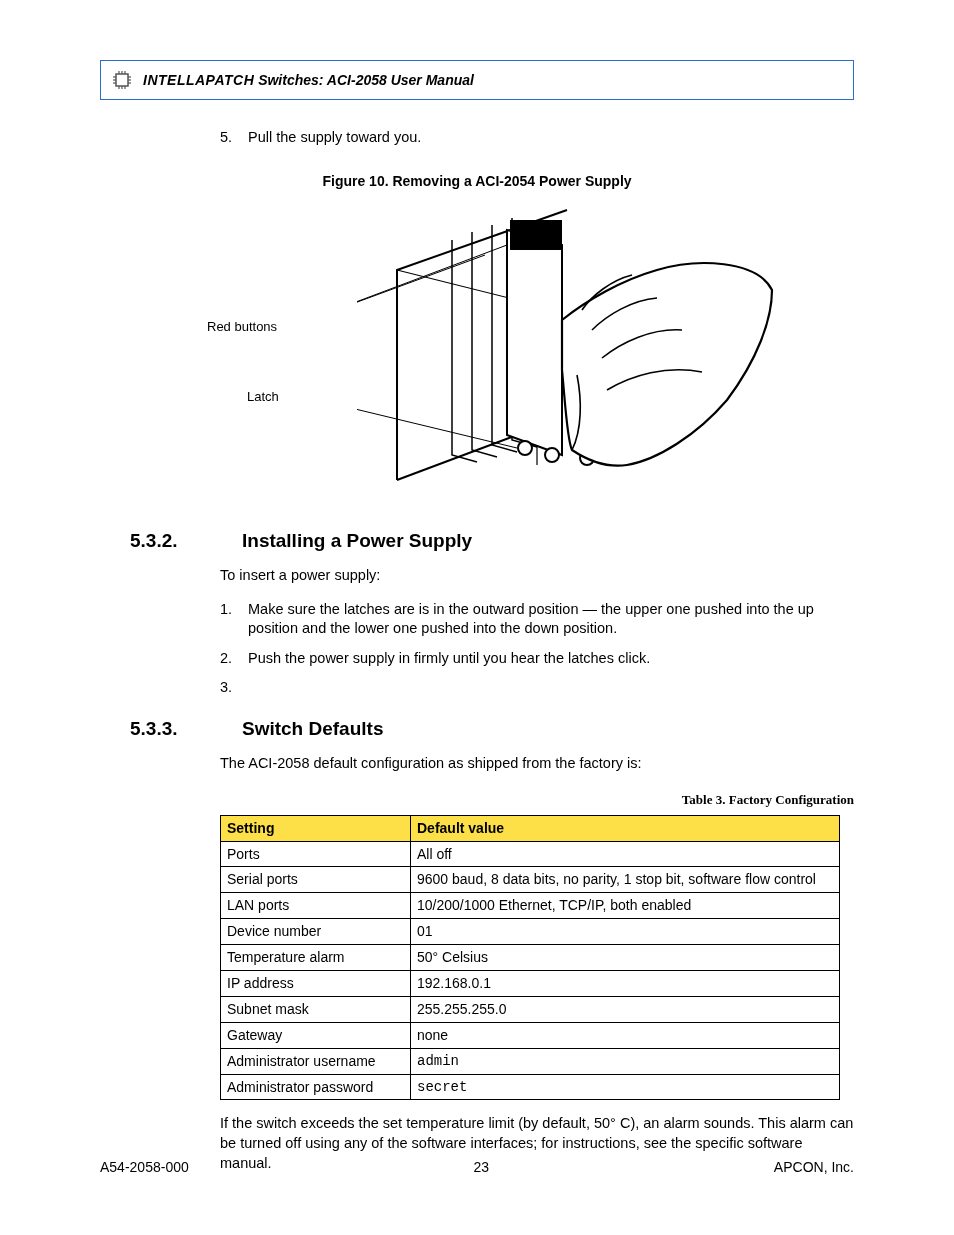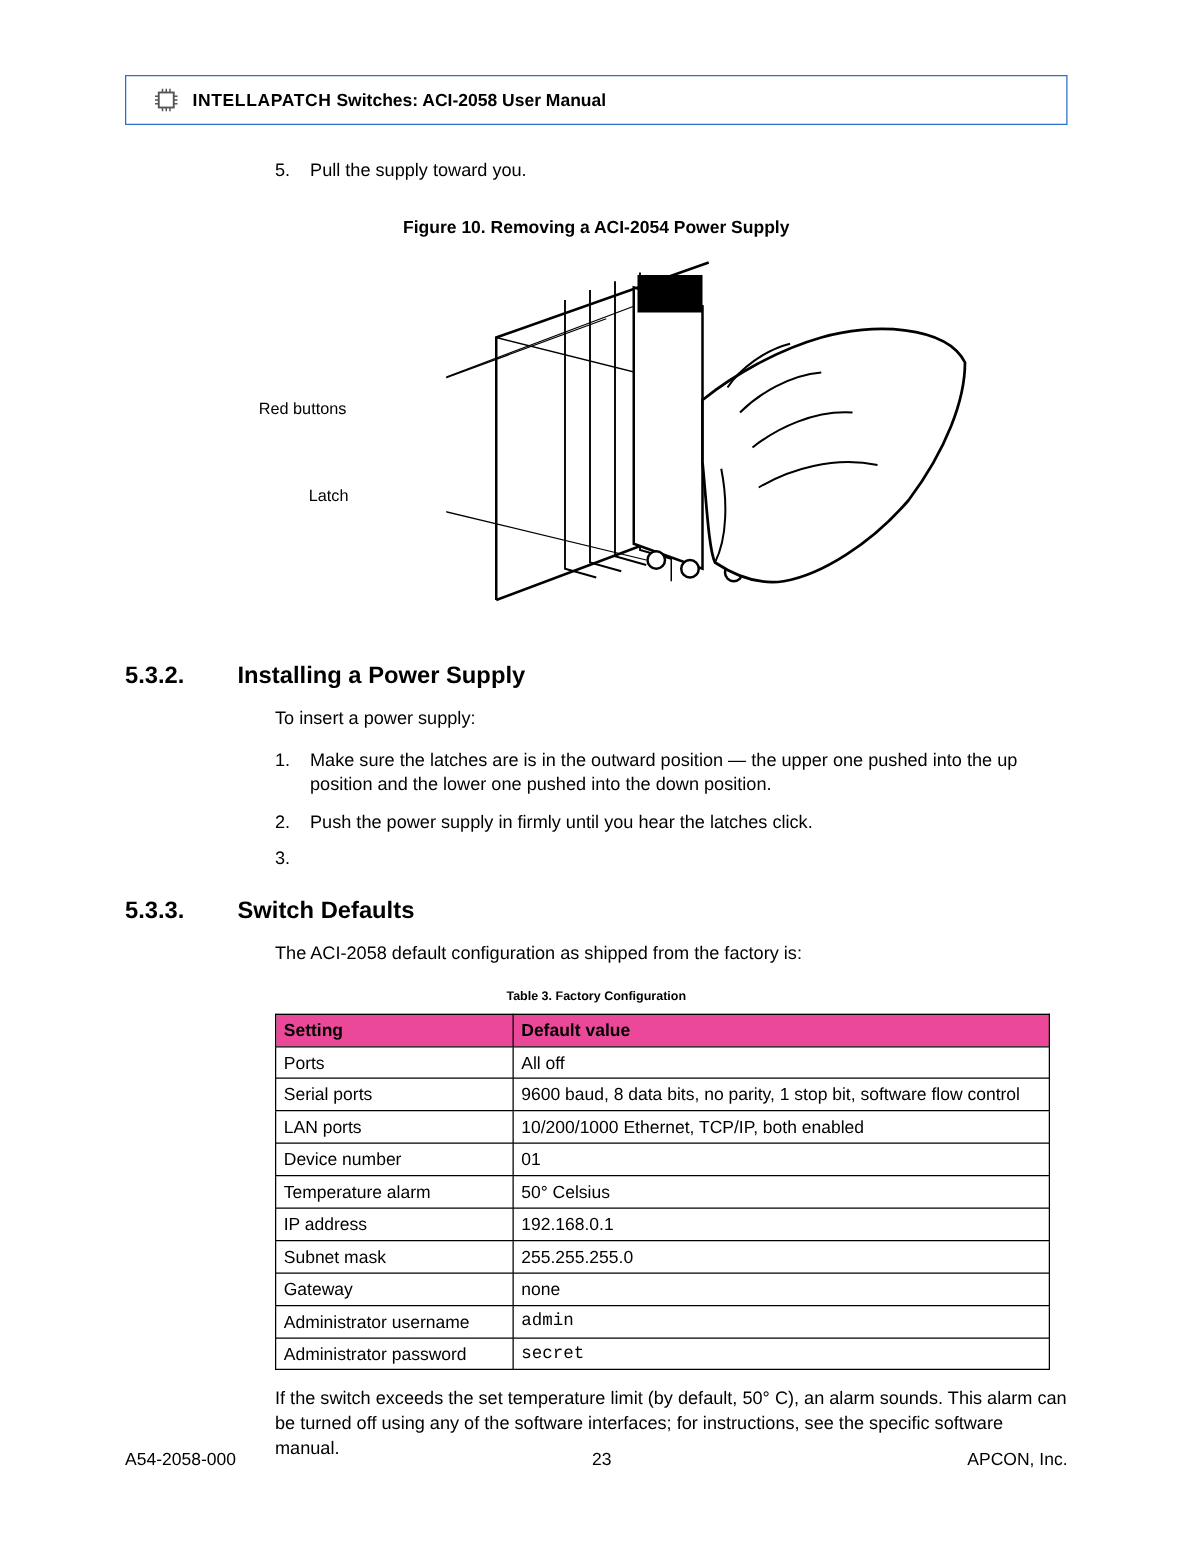--- a/index.html
+++ b/index.html
@@ -11,25 +11,26 @@
     height: 1235px;
     position: relative;
     font-size: 14.5px;
     line-height: 1.35;
   }
   .page {
     padding: 60px 100px 60px 100px;
   }
   .header-box {
     border: 1px solid #2a6fc9;
-    padding: 8px 21px;
+    padding: 8px 10px;
     display: flex;
     align-items: center;
     gap: 10px;
     margin-bottom: 28px;
+    font-style: italic;
   }
   .chip-icon svg { display: block; }
   .header-title {
     font-size: 14px;
     font-weight: bold;
   }
   .header-title .brand {
     letter-spacing: 0.5px;
   }
   .header-title .rest {
@@ -53,23 +54,25 @@
     margin: 0 auto;
     width: 620px;
   }
   .figure-callout {
     position: absolute;
     font-size: 13px;
     text-align: right;
   }
   .section-row {
     display: flex;
+    gap: 22px;
     align-items: baseline;
     margin-top: 18px;
     margin-bottom: 12px;
+    margin-left: 30px;
   }
   .section-num {
     font-size: 19px;
     font-weight: bold;
     width: 90px;
   }
   .section-title {
     font-size: 19px;
     font-weight: bold;
   }
@@ -80,40 +83,41 @@
   .ol-list {
     margin-left: 120px;
   }
   .ol-list .item {
     display: flex;
     gap: 10px;
     margin-bottom: 10px;
   }
   .ol-list .item .n { width: 18px; flex-shrink:0; }
   .table-caption {
-    text-align: center;
-    font-weight: bold;
-    font-size: 10px;
+    text-align: right;
+    font-weight: bold;
+    font-size: 13px;
     margin-top: 18px;
     margin-bottom: 6px;
+    font-family: Liberation Serif, serif;
   }
   table.config {
     border-collapse: collapse;
     width: 620px;
     margin-left: 120px;
     font-size: 14px;
   }
   table.config th, table.config td {
     border: 1px solid #000;
     padding: 3px 6px;
     text-align: left;
     vertical-align: top;
   }
   table.config th {
-    background: #ec4899;
+    background: #fde047;
     font-weight: bold;
   }
   table.config td.mono {
     font-family: "Courier New", monospace;
   }
   .after-table {
     margin-left: 120px;
     margin-top: 14px;
   }
   .footer {

